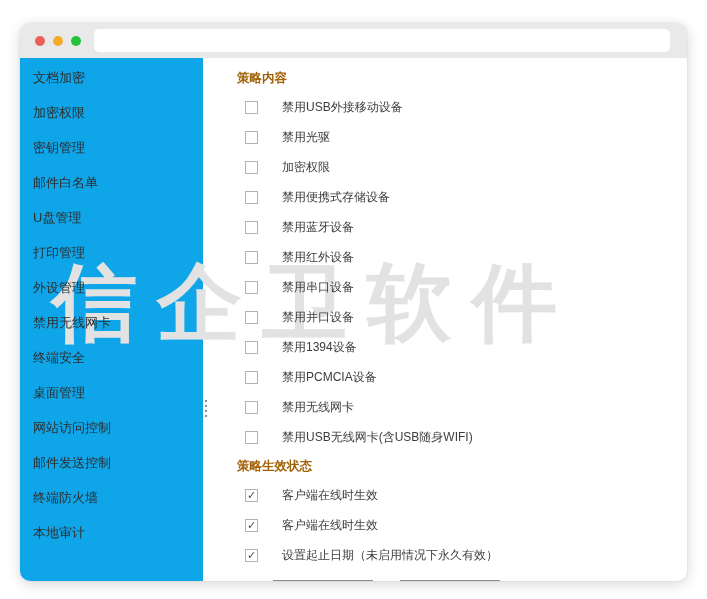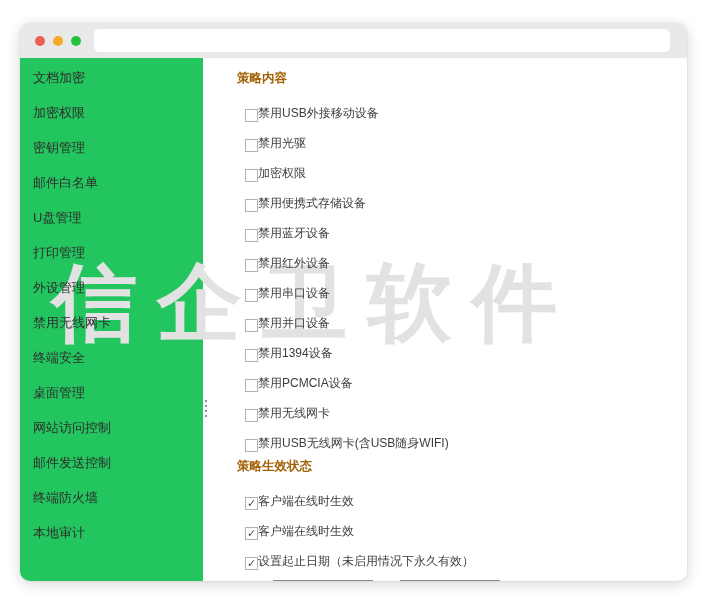--- a/index.html
+++ b/index.html
@@ -17,32 +17,32 @@
     height:35px;background:#e9e9e9;display:flex;align-items:center;
     padding:0 17px 0 15px;
   }
   .lights{display:flex;align-items:center;gap:8px;}
   .dot{width:10px;height:10px;border-radius:50%;}
   .addressbar{
     flex:1;height:23px;background:#ffffff;border-radius:5px;margin-left:13px;
     font-size:12px;color:#333;line-height:23px;padding:0 8px;box-sizing:border-box;
   }
   .content{display:flex;height:523px;position:relative;}
-  .sidebar{width:183px;background:#22c55e;padding-top:2px;box-sizing:border-box;}
+  .sidebar{width:183px;background:#0ea5e9;padding-top:2px;box-sizing:border-box;}
   .side-item{
     height:35px;line-height:35px;padding-left:13px;font-size:13px;color:#2e2e2e;
     position:relative;z-index:3;white-space:nowrap;cursor:default;
   }
   .main{flex:1;padding:6px 0 0 34px;box-sizing:border-box;}
   .sec-title{
     height:28px;line-height:28px;color:#a16207;font-weight:bold;font-size:12.5px;
     position:relative;z-index:3;
   }
   .check-row{
-    height:30px;display:flex;align-items:flex-end;padding-left:8px;gap:0;
+    height:30px;display:flex;align-items:center;padding-left:8px;gap:24px;
     position:relative;z-index:3;
   }
   .cb{
     width:13px;height:13px;box-sizing:border-box;background:#fff;
     border:1px solid #b2b2b2;display:flex;align-items:center;justify-content:center;
     font-size:11px;color:#4a4a4a;flex:0 0 auto;
   }
   .cb-label{font-size:12px;color:#3c3c3c;white-space:nowrap;}
   .date-row{
     display:flex;gap:27px;padding-left:36px;margin-top:2px;

